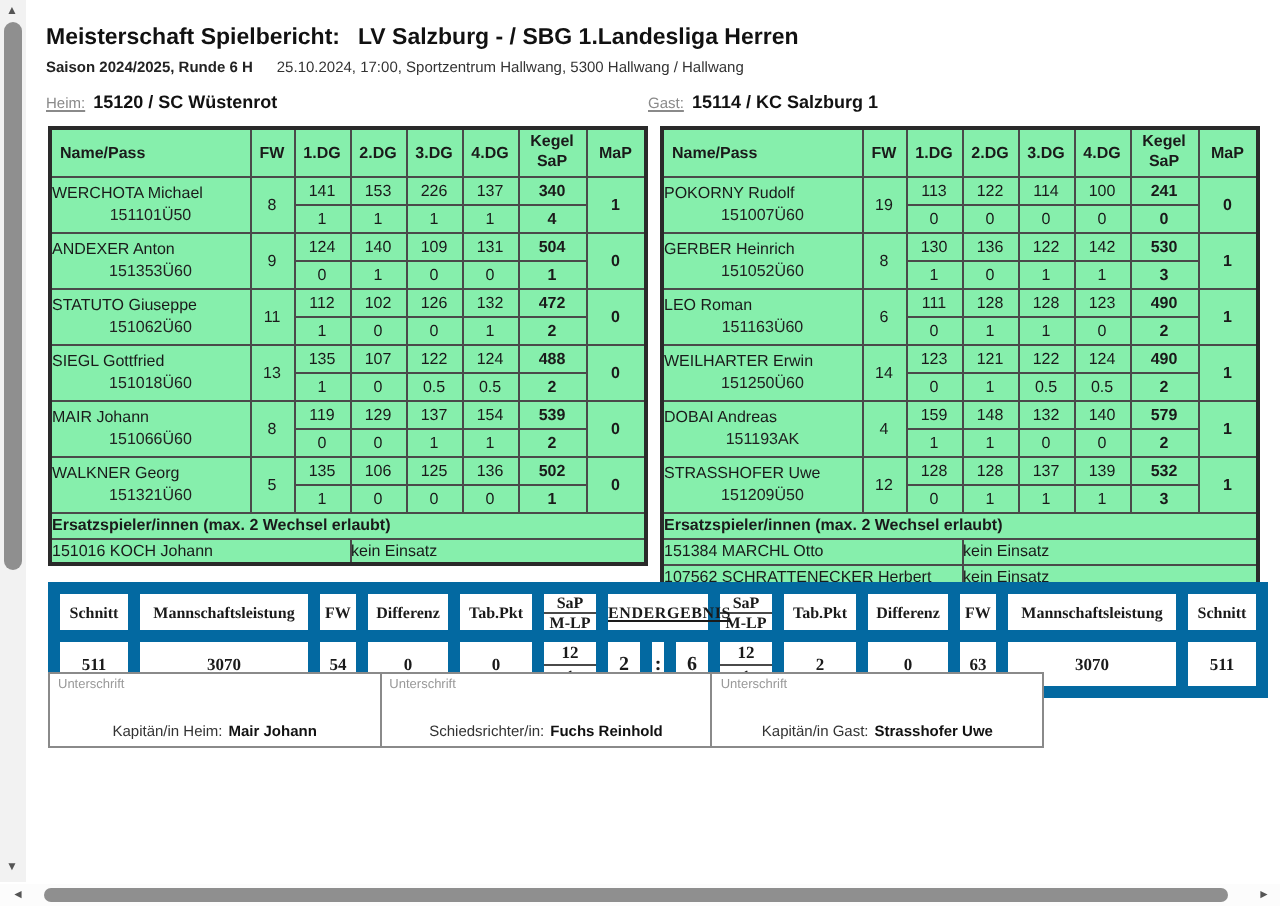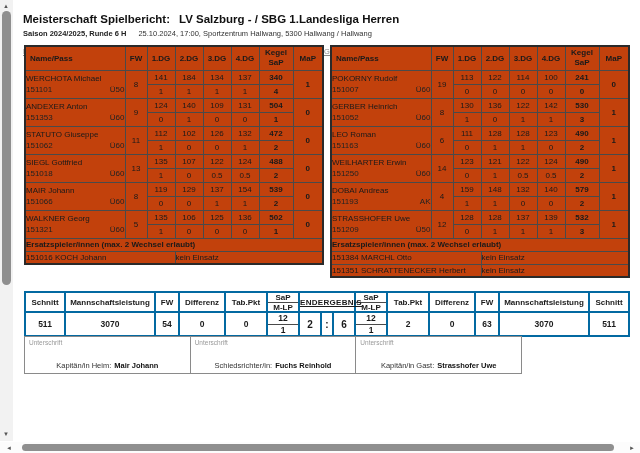--- a/index.html
+++ b/index.html
@@ -28,38 +28,38 @@
   .logo { position:absolute; left:580px; top:9px; width:55px; height:55px; border-radius:50%;
           border:6px solid #c4272e; background:#fff; }
   .logo-inner { position:absolute; left:4px; top:4px; width:35px; height:35px; border-radius:50%;
           border:1.5px solid #c4272e; background:#fff; display:flex; flex-direction:column; align-items:center; justify-content:center; }
   .logo-bar { width:12px; height:4px; background:#c4272e; border-radius:1px; margin-bottom:1px; }
   .logo-txt { font-size:7.5px; font-weight:bold; color:#222; letter-spacing:0.2px; }
   .logo-shield { width:7px; height:8px; background:#c4272e; margin-top:1px;
           clip-path:polygon(0 0,100% 0,100% 60%,50% 100%,0 60%); }
 
   
-  table.ptable { position:absolute; top:45px; width:298px; border-collapse:collapse; table-layout:fixed;
-          border:2px solid #2a2a2a; background:#c2410c; }
+  table.ptable { position:absolute; top:63px; width:298px; border-collapse:collapse; table-layout:fixed;
+          border:2px solid #2a2a2a; background:#86efac; }
   .ptable th, .ptable td { border:1px solid #4a4a4a; font-size:8px; vertical-align:middle; padding:0; }
   .ptable thead th { height:24px; font-weight:bold; text-align:center; }
   .ptable th.nameh { text-align:left; padding-left:4px; }
   .ptable .kg div { line-height:10px; }
   .c { text-align:center; height:13px; line-height:13px; }
   .b { font-weight:bold; }
   .nc { padding:1px 4px; }
   .nm { line-height:11px; white-space:nowrap; overflow:hidden; }
-  .pl { display:flex; justify-content:space-between; line-height:11px; color:#222; }
+  .pl { display:flex; justify-content:center; line-height:11px; color:#222; }
   .ezh { font-weight:bold; text-align:left; padding:1px 4px; height:13px; border-top:2px solid #2a2a2a; }
   .ezn, .ezs { text-align:left; padding:1px 4px; height:13px; }
 
   
   table.stable { position:absolute; left:24px; top:291px; width:604px; border-collapse:collapse; table-layout:fixed;
           border:2px solid #2a2a2a; background:#fff; }
-  .stable th, .stable td { border:2px solid #0369a1; font-size:8px; text-align:center; vertical-align:middle; padding:0; }
+  .stable th, .stable td { border:6px solid #0369a1; font-size:8px; text-align:center; vertical-align:middle; padding:0;font-family:Liberation Serif, serif; }
   .stable thead th { height:18px; font-weight:bold; }
   .stable .sap { padding:0; }
   .stable thead .sap div { height:9px; line-height:9px; font-weight:bold; }
   .stable thead .sap .h2 { border-top:1px solid #4a4a4a; }
   .stable tbody td { height:22px; font-weight:bold; font-size:8.5px; }
   .stable tbody .sap div { height:11px; line-height:11px; }
   .stable tbody .sap .h2 { border-top:1px solid #4a4a4a; }
   .stable .end { text-decoration:underline; letter-spacing:0.3px; }
   .stable .res { font-size:10px; }
 
@@ -133,22 +133,22 @@
         <tr>
           <td class="nc" rowspan="2">
             <div class="nm">WERCHOTA Michael</div>
             <div class="pl">
               <span>151101</span>
               <span class="tag">Ü50</span>
             </div>
           </td>
           <td class="c" rowspan="2">8</td>
           <td class="c">141</td>
-          <td class="c">184</td>
-          <td class="c">134</td>
+          <td class="c">153</td>
+          <td class="c">226</td>
           <td class="c">137</td>
           <td class="c b">340</td>
           <td class="c b" rowspan="2">1</td>
         </tr>
         <tr>
           <td class="c">1</td>
           <td class="c">1</td>
           <td class="c">1</td>
           <td class="c">1</td>
           <td class="c b">4</td>
@@ -461,21 +461,21 @@
       <tr>
           <td colspan="8" class="ezh">Ersatzspieler/innen (max. 2 Wechsel erlaubt)</td>
         </tr>
 
         <tr>
           <td colspan="3" class="ezn">151384 MARCHL Otto</td>
           <td colspan="5" class="ezs">kein Einsatz</td>
         </tr>
 
         <tr>
-          <td colspan="3" class="ezn">151351 SCHRATTENECKER Herbert</td>
+          <td colspan="3" class="ezn">107562 SCHRATTENECKER Herbert</td>
           <td colspan="5" class="ezs">kein Einsatz</td>
         </tr>
 
     </tbody>
   </table>
 
   <table class="stable">
     <colgroup>
       <col style="width:40px">
         <col style="width:90px">

